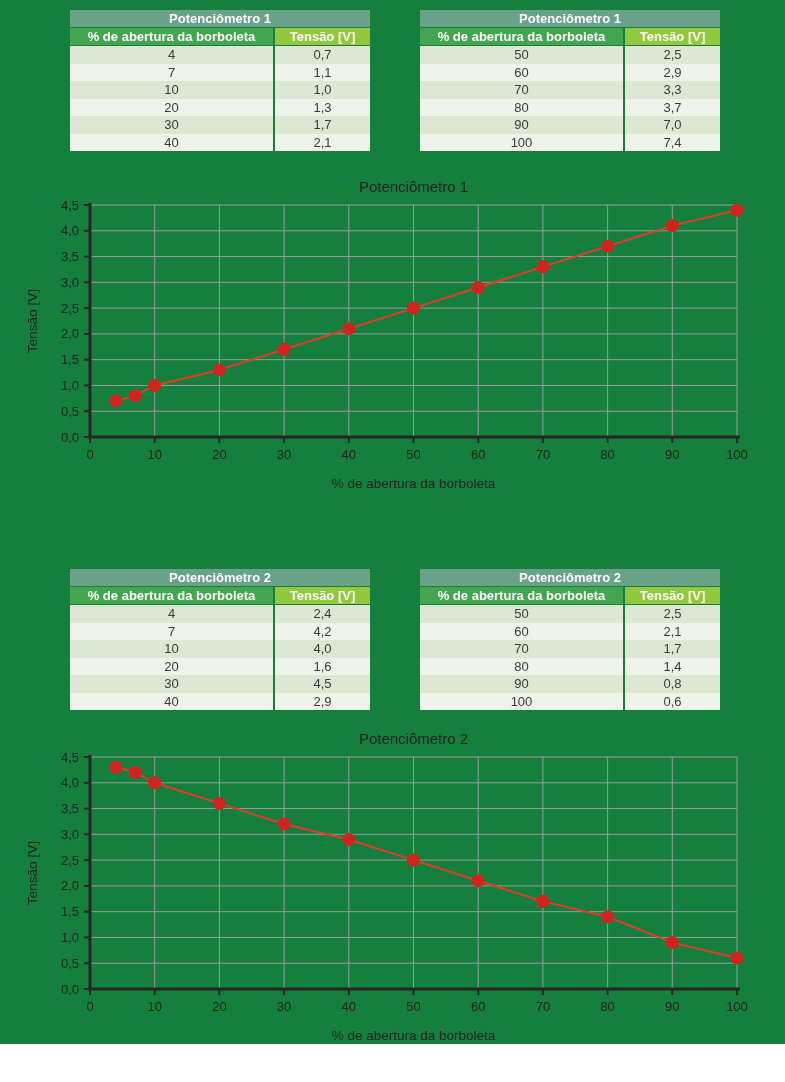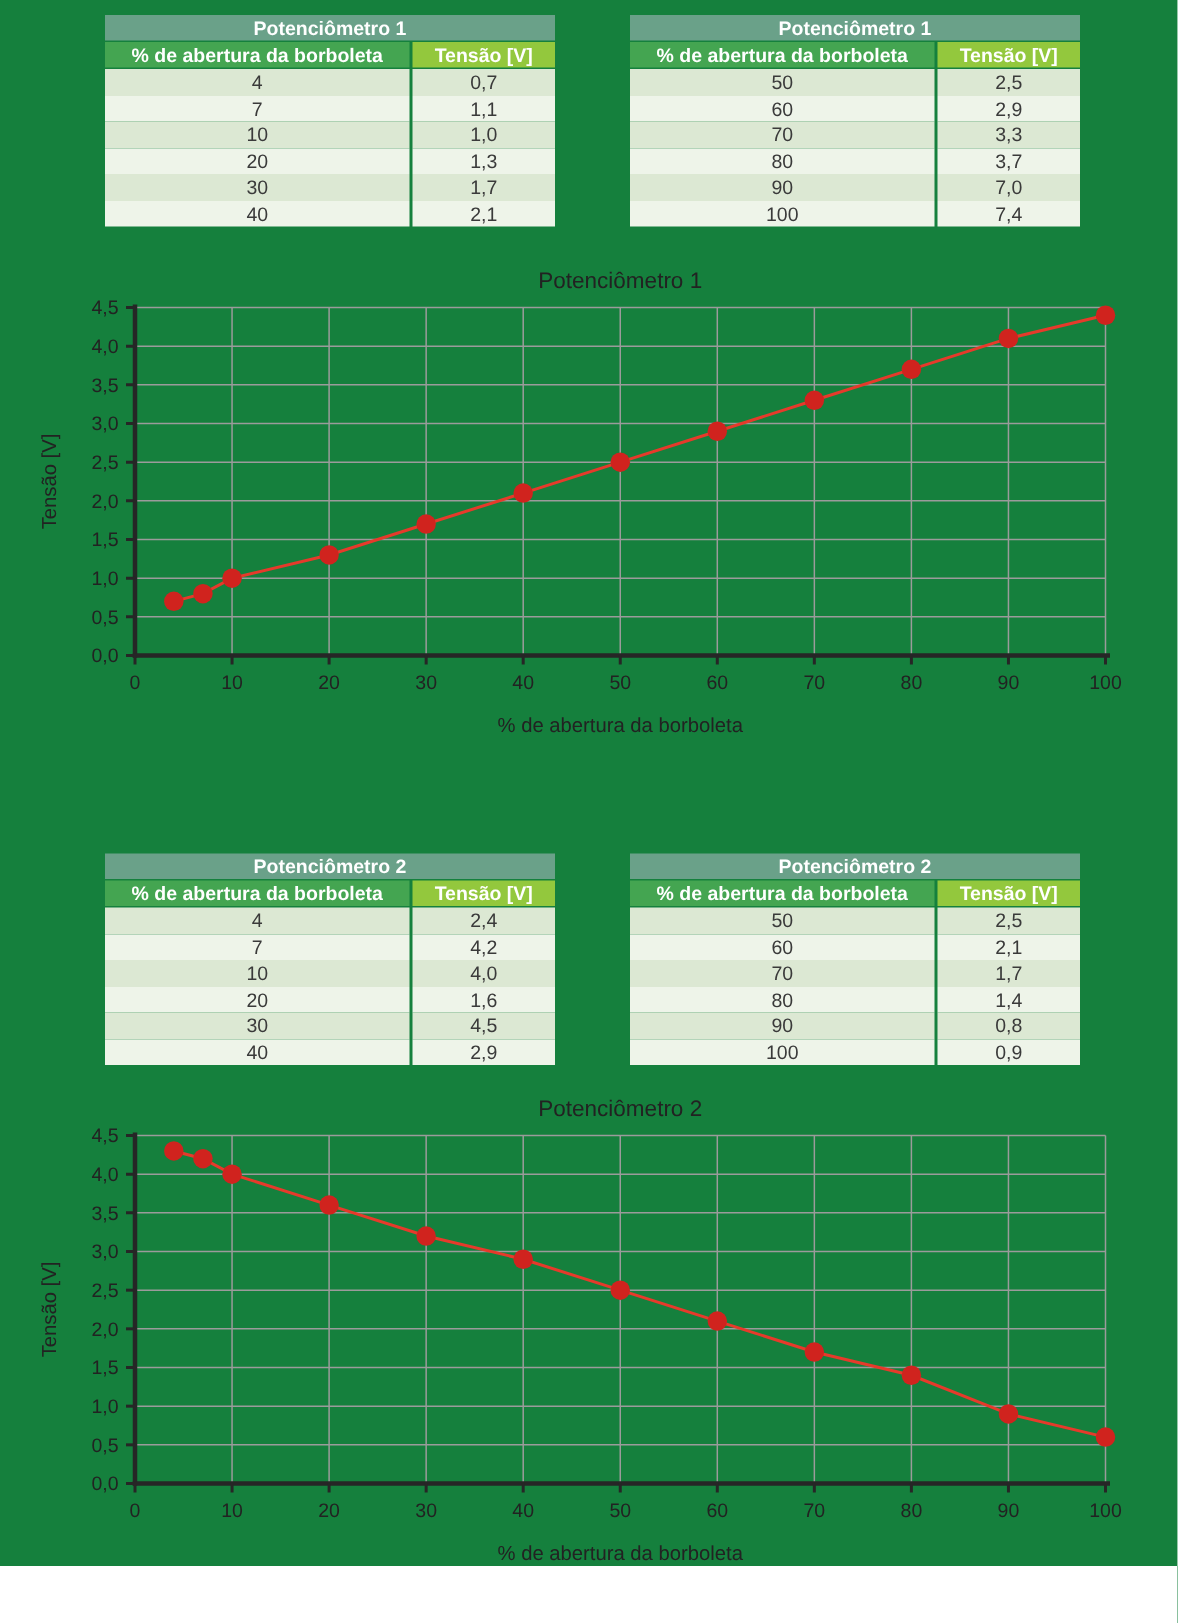--- a/index.html
+++ b/index.html
@@ -233,21 +233,21 @@
         <div class="t-row even">
           <div class="c1">80</div>
           <div class="c2">1,4</div>
         </div>
         <div class="t-row odd">
           <div class="c1">90</div>
           <div class="c2">0,8</div>
         </div>
         <div class="t-row even">
           <div class="c1">100</div>
-          <div class="c2">0,9</div>
+          <div class="c2">0,6</div>
         </div>
       </div>
   </div>
 
   <svg class="chart" style="top:725px;" viewBox="0 0 785 330">
       <line x1="90" y1="238.22222222222223" x2="737" y2="238.22222222222223" stroke="#9b9b9b" stroke-width="1"></line>
       <line x1="90" y1="212.44444444444446" x2="737" y2="212.44444444444446" stroke="#9b9b9b" stroke-width="1"></line>
       <line x1="90" y1="186.66666666666669" x2="737" y2="186.66666666666669" stroke="#9b9b9b" stroke-width="1"></line>
       <line x1="90" y1="160.8888888888889" x2="737" y2="160.8888888888889" stroke="#9b9b9b" stroke-width="1"></line>
       <line x1="90" y1="135.11111111111111" x2="737" y2="135.11111111111111" stroke="#9b9b9b" stroke-width="1"></line>

